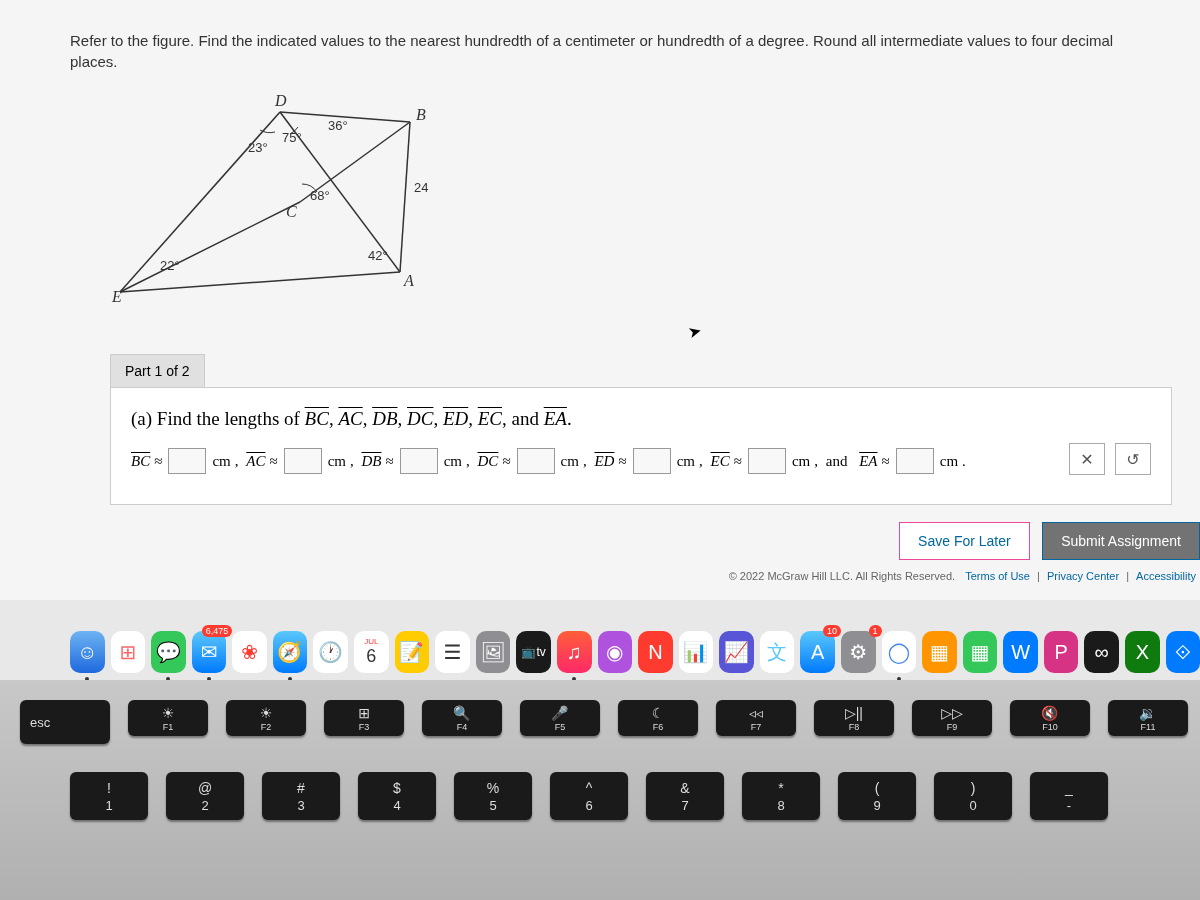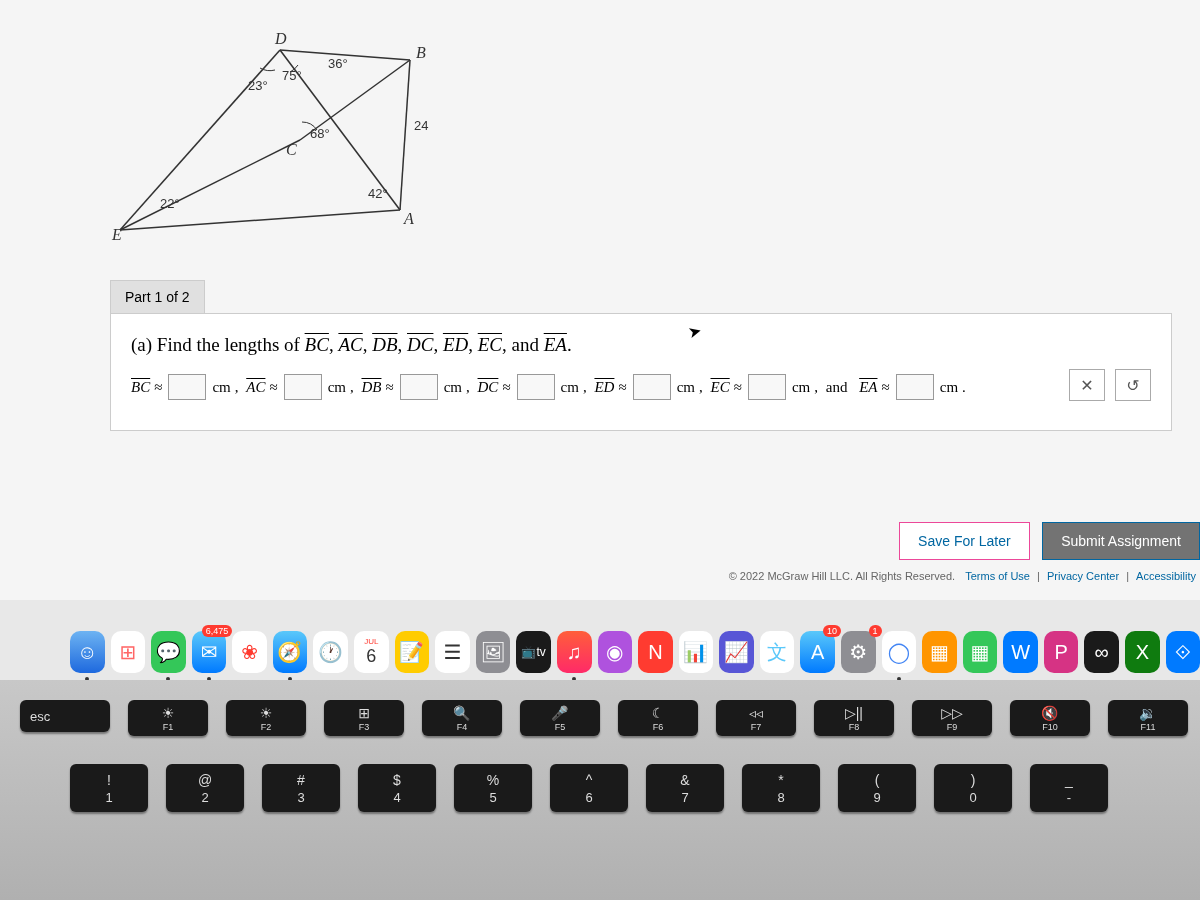--- a/index.html
+++ b/index.html
@@ -44,21 +44,21 @@
     font-family: Arial, sans-serif;
     font-size: 13px;
     fill: #333;
   }
   .part-header {
     background: #e0e0e0;
     border: 1px solid #ccc;
     padding: 8px 14px;
     font-size: 14px;
     display: inline-block;
-    margin-top: 30px;
+    margin-top: 42px;
     margin-left: 40px;
   }
   .part-body {
     border: 1px solid #ccc;
     background: #fff;
     padding: 20px 20px 30px 20px;
     margin-left: 40px;
     margin-right: 0;
     margin-top: -1px;
     width: 1020px;
@@ -198,21 +198,21 @@
     display: flex;
     flex-direction: column;
     align-items: center;
     justify-content: center;
     font-size: 11px;
     box-shadow: 0 2px 2px rgba(0,0,0,0.4);
   }
   .fkey { width: 80px; height: 36px; }
   .fkey .icon { font-size: 14px; margin-bottom: 1px; }
   .fkey .lbl { font-size: 9px; }
-  .esc-key { width: 80px; height: 32px; font-size: 13px; text-align: left; padding-left: 10px; align-items: flex-start; }
+  .esc-key { width: 80px; height: 44px; font-size: 13px; text-align: left; padding-left: 10px; align-items: flex-start; }
   .numkey { width: 78px; height: 48px; }
   .numkey .sym { font-size: 14px; }
   .numkey .num { font-size: 13px; margin-top: 2px; }
   .macbook-label {
     position: absolute;
     bottom: 196px;
     left: 50%;
     transform: translateX(-50%);
     font-size: 14px;
     color: #888;
@@ -224,20 +224,21 @@
     left: 688px;
     font-size: 16px;
     color: #000;
     transform: rotate(-15deg);
   }
 </style>
 </head>
 <body>
 
 <div class="content-area">
+  <div class="question-text">Refer to the figure. Find the indicated values to the nearest hundredth of a centimeter or hundredth of a degree. Round all intermediate values to four decimal places.</div>
 
   <div class="figure-container">
     <svg class="figure-svg" viewBox="0 0 320 220">
 
       <line x1="10" y1="200" x2="170" y2="20" stroke="#333" stroke-width="1.5"></line>
       <line x1="170" y1="20" x2="300" y2="30" stroke="#333" stroke-width="1.5"></line>
       <line x1="300" y1="30" x2="290" y2="180" stroke="#333" stroke-width="1.5"></line>
       <line x1="290" y1="180" x2="10" y2="200" stroke="#333" stroke-width="1.5"></line>
       <line x1="10" y1="200" x2="190" y2="110" stroke="#333" stroke-width="1.5"></line>
       <line x1="170" y1="20" x2="290" y2="180" stroke="#333" stroke-width="1.5"></line>

